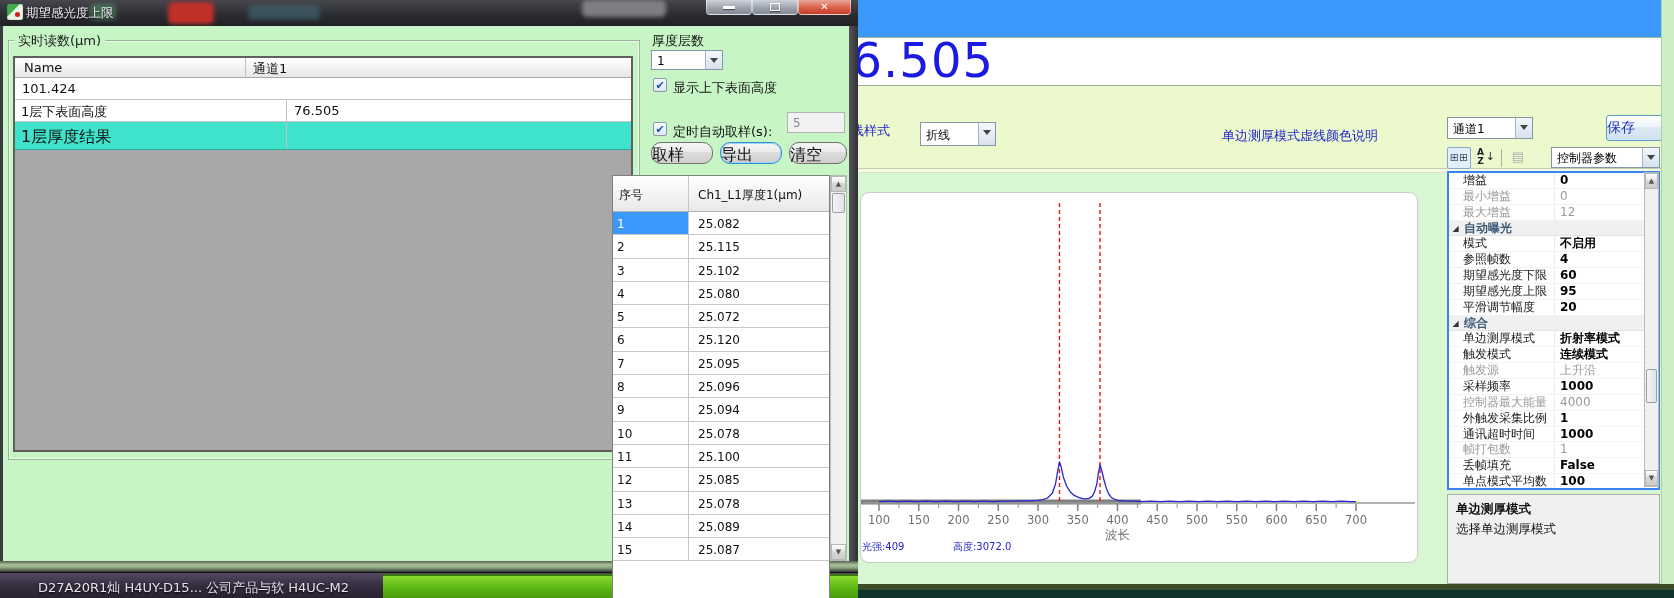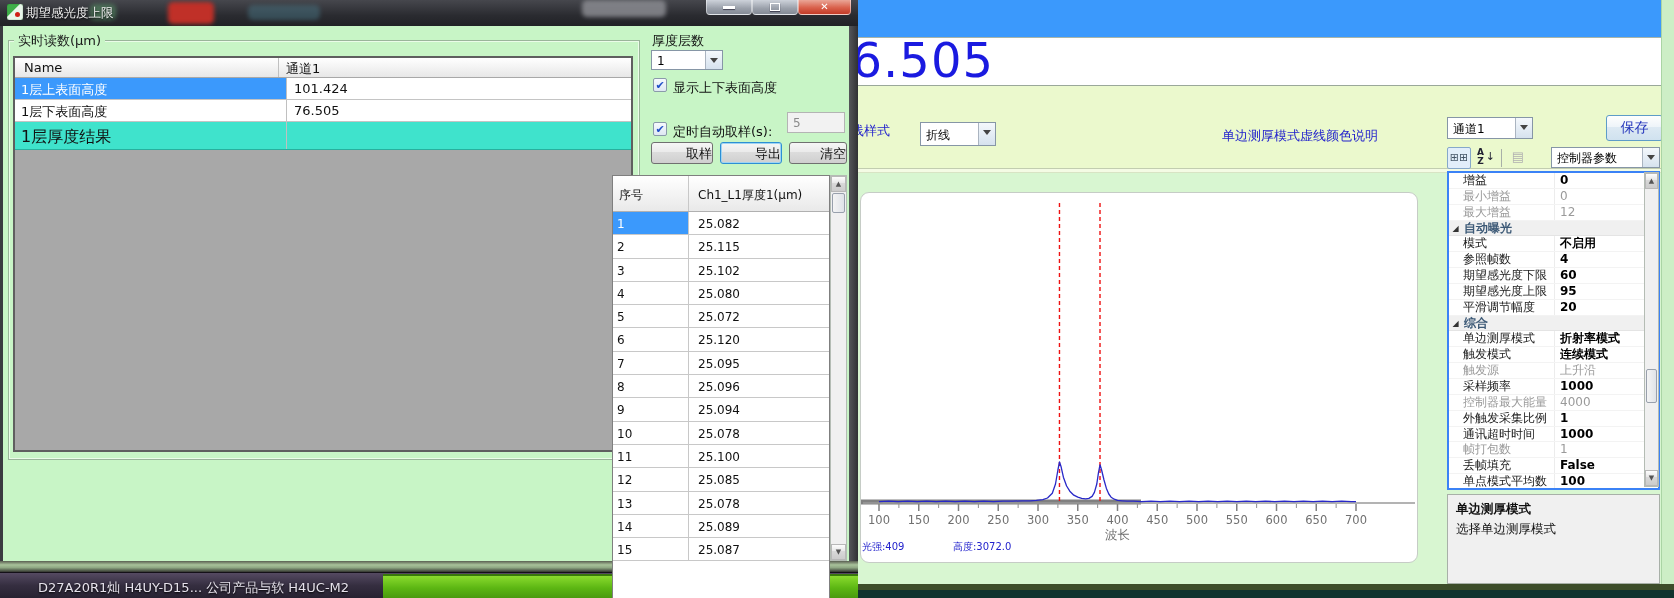--- a/index.html
+++ b/index.html
@@ -20,22 +20,22 @@
 
   .blue-label{color:#2222cc;font-size:13px}
 
   
   .combo{background:#fff;border:1px solid #8696a6;display:flex;align-items:center}
   .combo .cval{flex:1;padding:2px 0 0 5px;font-size:12px;overflow:hidden;white-space:nowrap}
   .combo .carrow{width:17px;align-self:stretch;background:linear-gradient(#f4f8fc,#d6e2ee);border-left:1px solid #aab4c0;position:relative}
   .combo .carrow::after{content:"";position:absolute;left:4px;top:7px;border:4px solid transparent;border-top:5px solid #444}
 
   
-  .w7btn{border:1px solid #707070;border-radius:3px;background:linear-gradient(#f6f6f6,#eaeaea 45%,#dcdcdc 46%,#cfcfcf);font-size:13px;color:#111;text-align:right}
-  #save-button{border:1px solid #5e9cc8;border-radius:3px;background:linear-gradient(#fefefe,#eef4f9 45%,#dde9f3 46%,#d0e2ef);color:#2233bb;font-size:14px;text-align:center;padding-top:3px}
+  .w7btn{border:1px solid #707070;border-radius:10px;background:linear-gradient(#f6f6f6,#eaeaea 45%,#dcdcdc 46%,#cfcfcf);font-size:16px;color:#111;text-align:left}
+  #save-button{border:1px solid #5e9cc8;border-radius:3px;background:linear-gradient(#fefefe,#eef4f9 45%,#dde9f3 46%,#d0e2ef);color:#2233bb;font-size:14px;text-align:left;padding-top:3px}
 
   
   #chart-panel{left:860px;top:192px;width:558px;height:371px;background:#fff;border:1px solid #c6ccc6;border-radius:9px}
   #chart-svg{position:absolute;left:0;top:0}
   .status-text{position:absolute;font-size:10px;color:#2222cc}
 
   
   .tbtn{position:absolute;width:24px;height:22px;text-align:center}
   #cat-view-button{background:#e2eefa;border:1px solid #86a8ca;border-radius:2px;color:#456;font-size:11px;line-height:19px}
   #az-sort-button{color:#333}
@@ -77,21 +77,21 @@
   #dlg-body{left:3px;top:26px;width:846px;height:535px;background:#c8f5c6}
   #dlg-left-edge{left:0;top:26px;width:3px;height:546px;background:#3a3b40}
   #dlg-right-edge{left:849px;top:26px;width:9px;height:546px;background:linear-gradient(90deg,#55565a,#303134)}
   #dlg-bottom-bar{left:0;top:561px;width:858px;height:11px;background:linear-gradient(#5a5f52,#a8c29a 35%,#8fa884 60%,#33352f)}
 
   #readings-groupbox{left:8px;top:40px;width:632px;height:420px;border:1px solid #9ab59a;box-shadow:1px 1px 0 #eafce8 inset,-1px -1px 0 #eafce8 inset}
   #groupbox-title{left:14px;top:32px;background:#c8f5c6;padding:0 4px;font-size:13px;color:#1a1a1a}
 
   #readings-table{left:13px;top:56px;width:620px;height:396px;background:#a8a8a8;border:2px solid #5f5f5f}
   #readings-header{display:flex;height:20px;background:linear-gradient(#ffffff,#e7e7e7);border-bottom:1px solid #a8a8a8;font-size:13px;color:#111}
-  #readings-header .hc1{width:264px;padding:2px 0 16px 9px;border-right:1px solid #c0c0c0}
+  #readings-header .hc1{width:231px;padding:2px 0 16px 9px;border-right:1px solid #c0c0c0}
   #readings-header .hc2{flex:1;padding:2px 0 0 7px}
   .r-row{display:flex;height:22px;background:#fff;border-bottom:1px solid #c4c4c4;font-size:13px;color:#111}
   .r-name{width:272px;padding:3px 0 0 6px;border-right:1px solid #c0c0c0;overflow:hidden;white-space:nowrap}
   .r-val{flex:1;padding:3px 0 0 7px}
   .r-row.sel .r-name{background:#3b99fc;color:#fff}
   .r-row.hi{height:28px;background:#3fe3cc;border-bottom:1px solid #28b09e}
   .r-row.hi .r-name{font-size:16px;padding-top:5px}
   .r-row.hi .r-val{font-size:19px;padding-top:2px}
 
   .chk{position:absolute;width:14px;height:14px;background:linear-gradient(#f6fafd,#dee8f2);border:1px solid #8a9aaa;border-radius:2px;text-align:center;font-size:11px;line-height:13px;color:#2050c8;font-weight:bold}
@@ -332,21 +332,20 @@
 
     <div class="abs" id="readings-groupbox"></div>
     <div class="abs" id="groupbox-title">实时读数(μm)</div>
     <div class="abs" id="readings-table">
       <div id="readings-header">
         <div class="hc1">Name</div>
         <div class="hc2">通道1</div>
       </div>
       <div id="readings-rows">
           <div class="r-row sel">
-            <div class="r-name">1层上表面高度</div>
             <div class="r-val">101.424</div>
           </div>
           <div class="r-row">
             <div class="r-name">1层下表面高度</div>
             <div class="r-val">76.505</div>
           </div>
           <div class="r-row hi">
             <div class="r-name">1层厚度结果</div>
           </div>
         </div>

